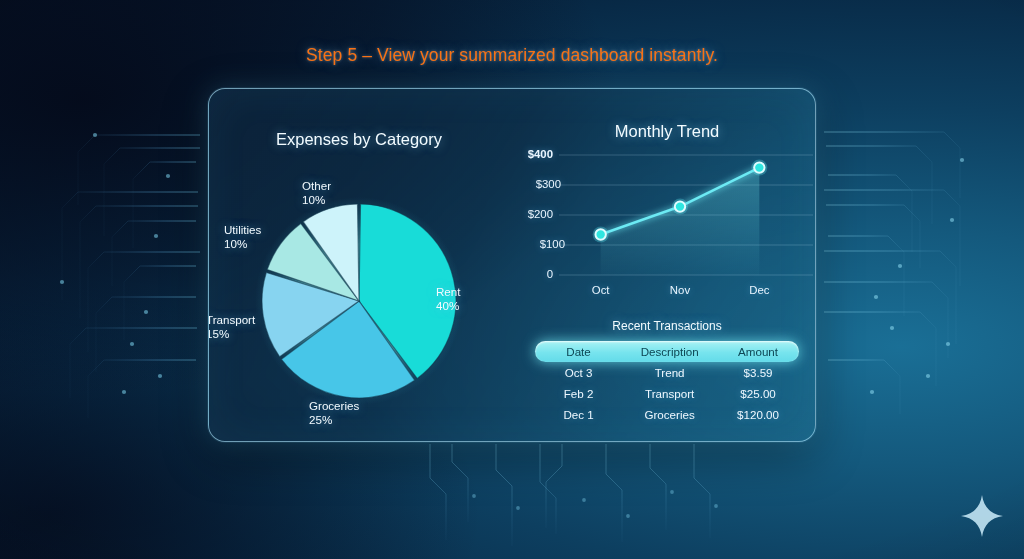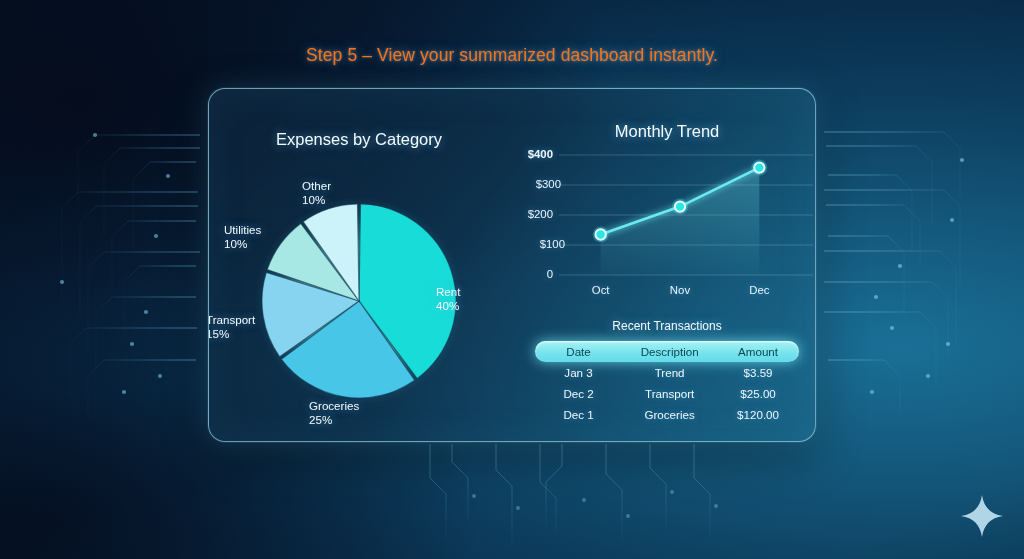--- a/index.html
+++ b/index.html
@@ -321,28 +321,28 @@
   <div id="tx-wrap">
     <div class="tx-head">
       <span class="c c-date">Date</span>
       <span class="sep"><span class="bar"></span></span>
       <span class="c c-desc">Description</span>
       <span class="sep"><span class="bar"></span></span>
       <span class="c c-amt">Amount</span>
     </div>
     <div id="tx-rows">
         <div class="tx-row">
-          <span class="c c-date">Jan 3</span>
+          <span class="c c-date">Oct 3</span>
           <span class="sep"><span class="bar"></span></span>
           <span class="c c-desc">Trend</span>
           <span class="sep"><span class="bar"></span></span>
           <span class="c c-amt">$3.59</span>
         </div>
         <div class="tx-row">
-          <span class="c c-date">Dec 2</span>
+          <span class="c c-date">Feb 2</span>
           <span class="sep"><span class="bar"></span></span>
           <span class="c c-desc">Transport</span>
           <span class="sep"><span class="bar"></span></span>
           <span class="c c-amt">$25.00</span>
         </div>
         <div class="tx-row">
           <span class="c c-date">Dec 1</span>
           <span class="sep"><span class="bar"></span></span>
           <span class="c c-desc">Groceries</span>
           <span class="sep"><span class="bar"></span></span>

